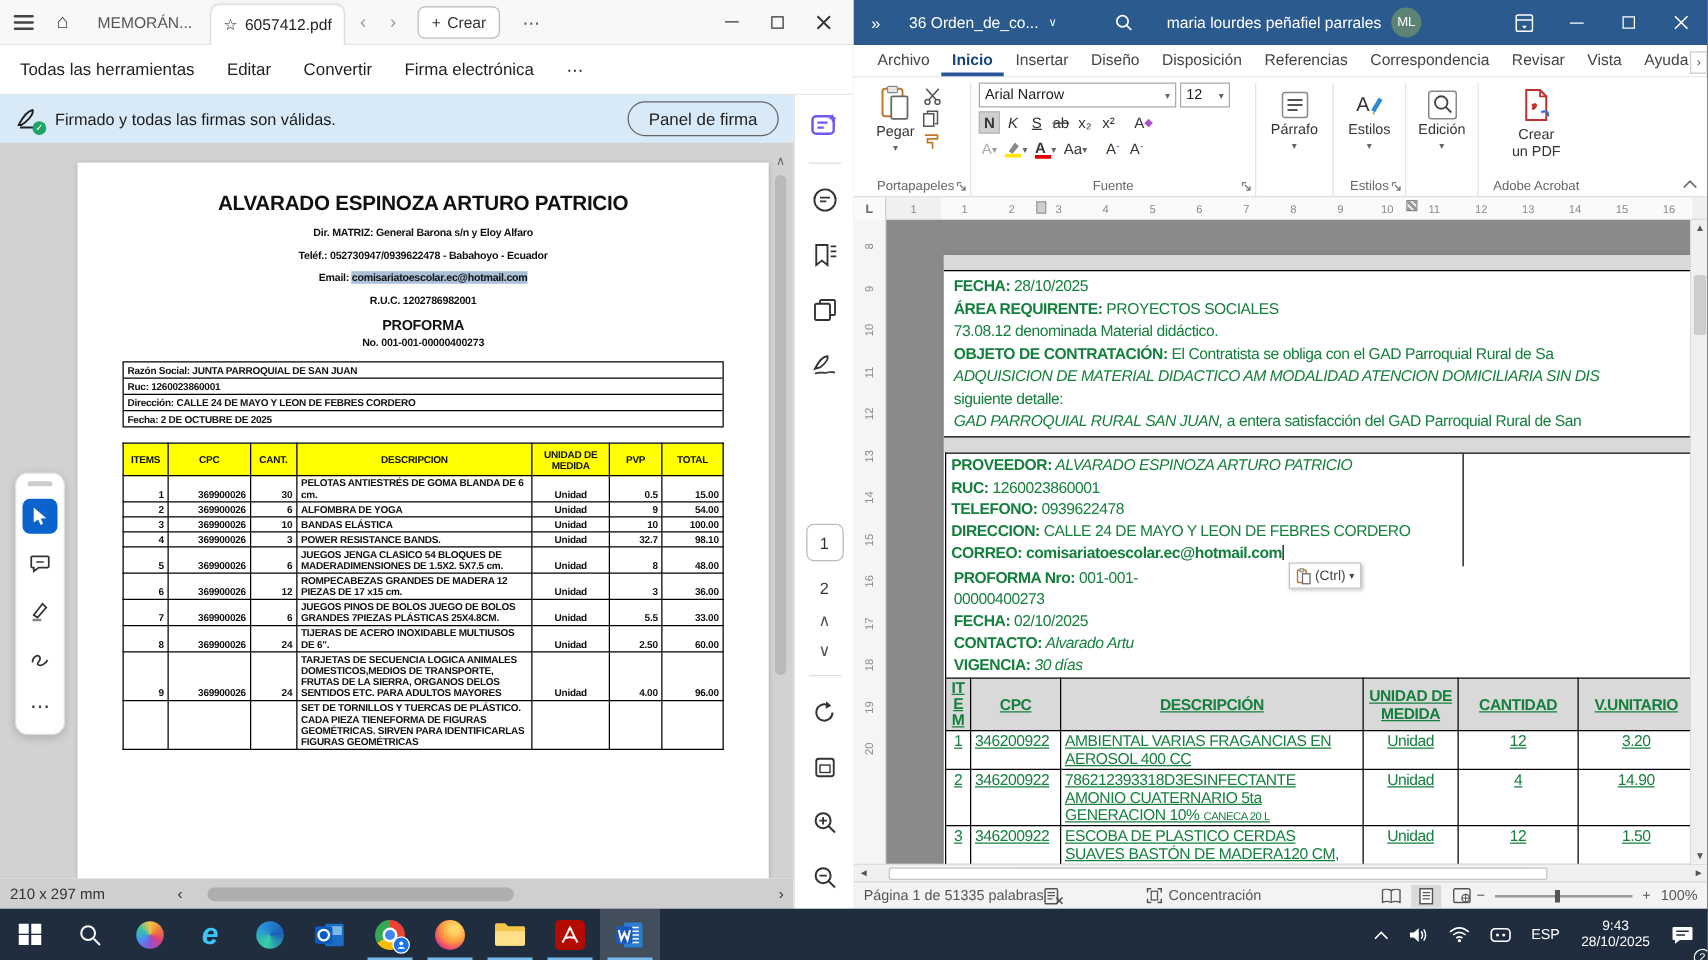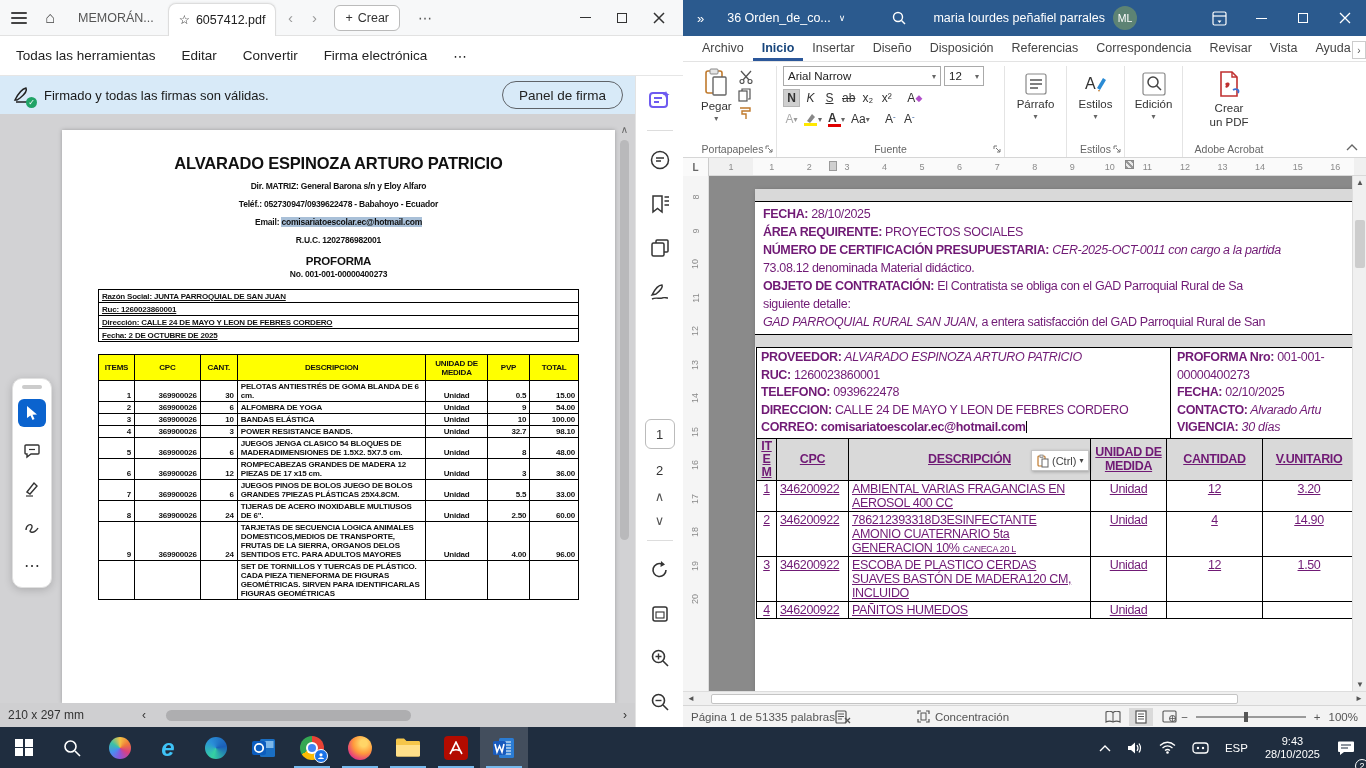--- a/index.html
+++ b/index.html
@@ -29,21 +29,21 @@
   .pen-badge { position:absolute; right:-3px; bottom:-2px; width:11px; height:11px; background:#21a366; border-radius:50%; color:#fff; font-size:8px; line-height:11px; text-align:center; }
   .panel-firma { margin-left:auto; border:1.6px solid #5f6368; border-radius:14px; height:28px; padding:0 16px; font-size:13.5px; color:#222; background:transparent; display:flex; align-items:center; }
   .ac-canvas { flex:1; background:#d2d2d4; position:relative; overflow:hidden; }
   .pdf-page { position:absolute; left:62px; top:16px; width:553px; height:573px; background:#fff; box-shadow:0 0 4px rgba(0,0,0,.25); padding:14px 36px 0 36px; color:#111; overflow:hidden; }
   .pdf-c { text-align:center; font-weight:700; letter-spacing:-.2px; }
   .pdf-title { font-size:16.5px; margin-top:10px; }
   .pdf-sub { font-size:8.5px; margin-top:8px; }
   .pdf-email-hl { background:#a9c0d8; }
   .pdf-proforma { font-size:11.5px; margin-top:10px; }
   .pdf-num { font-size:8.5px; margin-top:2px;text-align:center; }
-  .pdf-client { margin-top:10px; border:1.5px solid #000;text-decoration:underline; }
+  .pdf-client { margin-top:10px; border:1.5px solid #000; }
   .pdf-client div { border-bottom:1.5px solid #000; font-size:8px; font-weight:700; padding:1.5px 3px; letter-spacing:-.2px; }
   .pdf-client div:last-child { border-bottom:none; }
   table.pdf-items { border-collapse:collapse; width:100%; margin-top:12px; table-layout:fixed; }
   .pdf-items th, .pdf-items td { border:1.5px solid #000; font-size:8px; font-weight:700; letter-spacing:-.2px; padding:1px 3px; vertical-align:bottom; }
   .pdf-items th { background:#ffff00; text-align:center; vertical-align:middle; height:26px; }
   .pdf-items td.num { text-align:right; }
   .pdf-items td.desc { text-align:left; vertical-align:top; }
   .pdf-items td.ctr { text-align:center; }
   .quick-tools { position:absolute; left:12px; top:264px; width:40px; background:#fff; border:1px solid #e0e0e0; border-radius:10px; box-shadow:0 2px 8px rgba(0,0,0,.18); display:flex; flex-direction:column; align-items:center; padding:6px 0 8px; gap:10px; }
   .qt-handle { width:20px; height:4px; background:#ccc; border-radius:2px; }
@@ -97,27 +97,27 @@
   .l-box { width:26px; height:18px; background:#fafafa; border-right:1px solid #ccc; display:flex; align-items:center; justify-content:center; color:#666; font-size:10px; font-weight:700; }
   .hr-pre { width:44px; display:flex; align-items:center; justify-content:center; }
   .hr-strip { flex:1; display:flex; align-items:center; position:relative; background:#fafafa; margin-right:12px; }
   .hr-strip span { flex:1; text-align:center; }
   .hr-marker { position:absolute; left:418px; top:2px; width:9px; height:9px; background:repeating-linear-gradient(45deg,#999 0 2px,#e8e8e8 2px 4px); border:1px solid #888; }
   .hr-indent { position:absolute; left:140px; top:3px; width:8px; height:10px; background:#cfcfcf; border:1px solid #9a9a9a; }
   .w-body { flex:1; display:flex; min-height:0; }
   .w-vruler { width:26px; background:#f5f5f5; border-right:1px solid #ddd; display:flex; flex-direction:column; align-items:center; padding-top:16px; gap:23.5px; font-size:9px; color:#8a8a8a; overflow:hidden; flex:none; }
   .w-vruler span { transform:rotate(-90deg); display:block; }
   .w-canvas { flex:1; background:#8a8a8a; position:relative; overflow:hidden; }
-  .w-page { position:absolute; left:46px; top:13px; width:600px; height:505px; background:#fff; box-shadow:2px 2px 5px rgba(0,0,0,.35); color:#701a75; overflow:hidden; }
+  .w-page { position:absolute; left:46px; top:28px; width:600px; height:505px; background:#fff; box-shadow:2px 2px 5px rgba(0,0,0,.35); color:#15803d; overflow:hidden; }
   .doc-band { background:#d9d9d9; border-bottom:1.5px solid #000; height:13px; }
   .doc-text { padding:3px 0 0 8px; font-size:12.5px; letter-spacing:-.35px; line-height:18px; }
   .b { font-weight:700; }
   .i { font-style:italic; }
   .doc-band2 { background:#d9d9d9; border-top:1px solid #000; height:13px; margin-top:3px; }
-  .prov-table { display:flex; border:1.5px solid #000; border-bottom:none; margin-left:1px; }
+  .prov-table { display:flex; border:1.5px solid #000; border-bottom:none; margin-left:1px;flex-direction:column; }
   .prov-left { width:414px; border-right:1.5px solid #000; padding:1px 4px; font-size:12.5px; letter-spacing:-.35px; line-height:17.5px; }
   .prov-right { flex:1; padding:1px 6px; font-size:12.5px; letter-spacing:-.35px; line-height:17.5px; white-space:nowrap; }
   .cursor-bar { display:inline-block; width:1px; height:12px; background:#000; vertical-align:-2px; }
   table.w-items { border-collapse:collapse; margin-left:1px; width:599px; table-layout:fixed; }
   .w-items th, .w-items td { border:1.2px solid #000; font-size:12.5px; letter-spacing:-.35px; padding:1px 3px; vertical-align:top;text-decoration:underline; }
   .w-items th { background:#d9d9d9; font-weight:700; text-align:center; vertical-align:middle; }
   .w-items .ctr { text-align:center; }
   .vert-head { width:12px; word-break:break-all; line-height:13px; margin:0 auto; }
   .small-note { font-size:9px; }
   .paste-btn { position:absolute; left:322px; top:274px; height:21px; background:#fff; border:1px solid #c4c4c4; box-shadow:1px 1px 3px rgba(0,0,0,.25); display:flex; align-items:center; gap:3px; font-size:11px; color:#444; padding:0 5px; }
@@ -691,23 +691,23 @@
           <span>19</span>
           <span>20</span>
         </div>
 
       <div class="w-canvas">
         <div class="w-page">
           <div class="doc-band"></div>
           <div class="doc-text">
             <div><span class="b">FECHA:</span><span> 28/10/2025</span></div>
             <div><span class="b">ÁREA REQUIRENTE:</span><span> PROYECTOS SOCIALES</span></div>
-            <div><span class="b">NÚMERO DE CERTIFICACIÓN PRESUPUESTARIA:</span><span class="i"> CER-2025-OCT-0011 con cargo a la partida</span></div>
             <div><span>73.08.12 denominada Material didáctico.</span></div>
             <div><span class="b">OBJETO DE CONTRATACIÓN:</span><span> El Contratista se obliga con el GAD Parroquial Rural de Sa</span></div>
+            <div class="i"><span>ADQUISICION DE MATERIAL DIDACTICO AM MODALIDAD ATENCION DOMICILIARIA SIN DIS</span></div>
             <div><span>siguiente detalle:</span></div>
             <div><span class="i">GAD PARROQUIAL RURAL SAN JUAN,</span><span> a entera satisfacción del GAD Parroquial Rural de San</span></div>
           </div>
           <div class="doc-band2"></div>
 
           <div class="prov-table">
             <div class="prov-left">
               <div><span class="b">PROVEEDOR:</span><span class="i"> ALVARADO ESPINOZA ARTURO PATRICIO</span></div>
               <div><span class="b">RUC:</span><span> 1260023860001</span></div>
               <div><span class="b">TELEFONO:</span><span> 0939622478</span></div>

